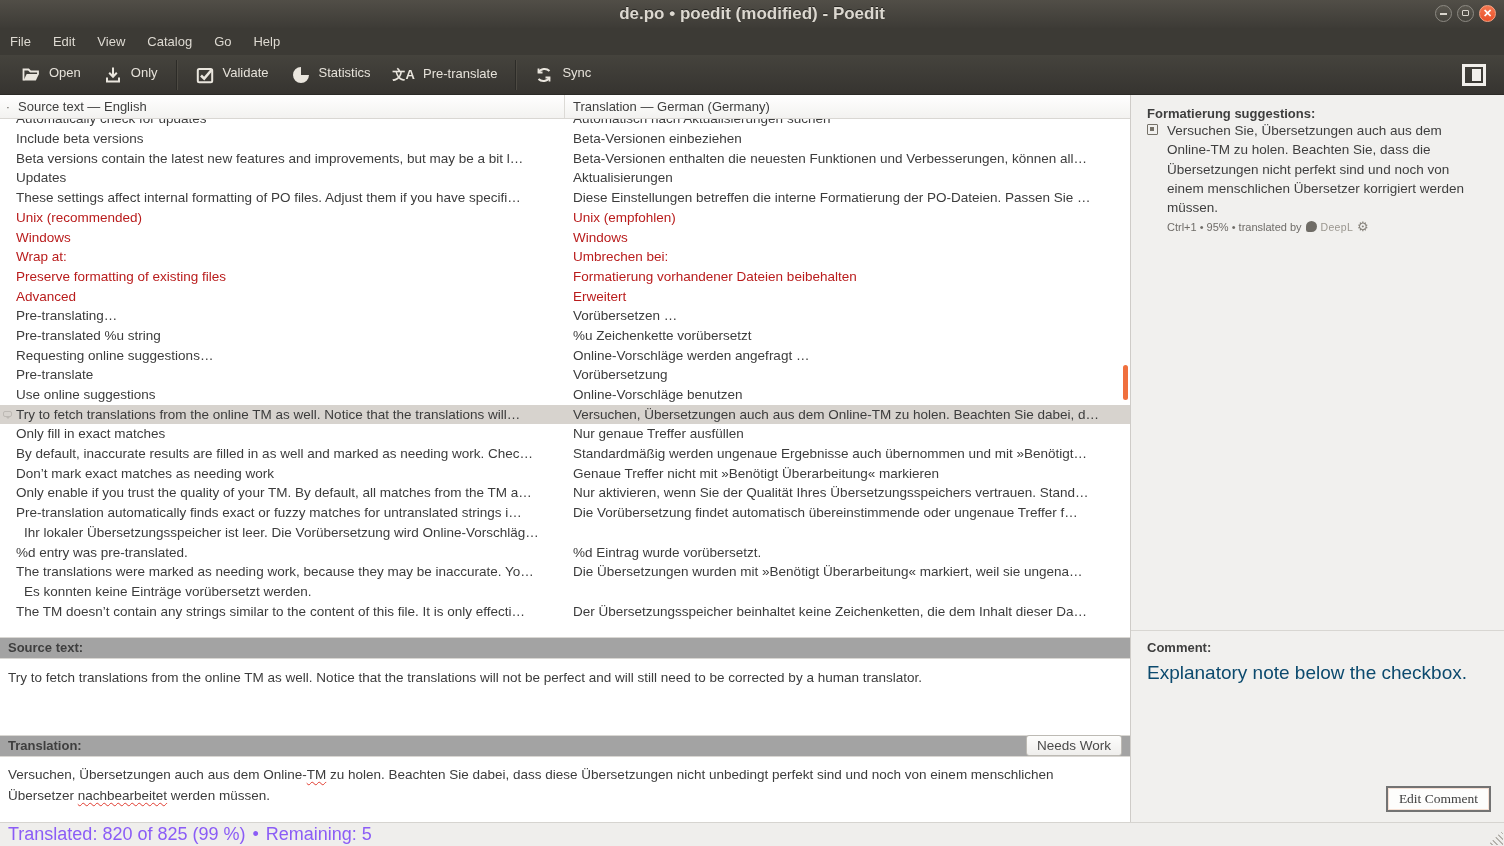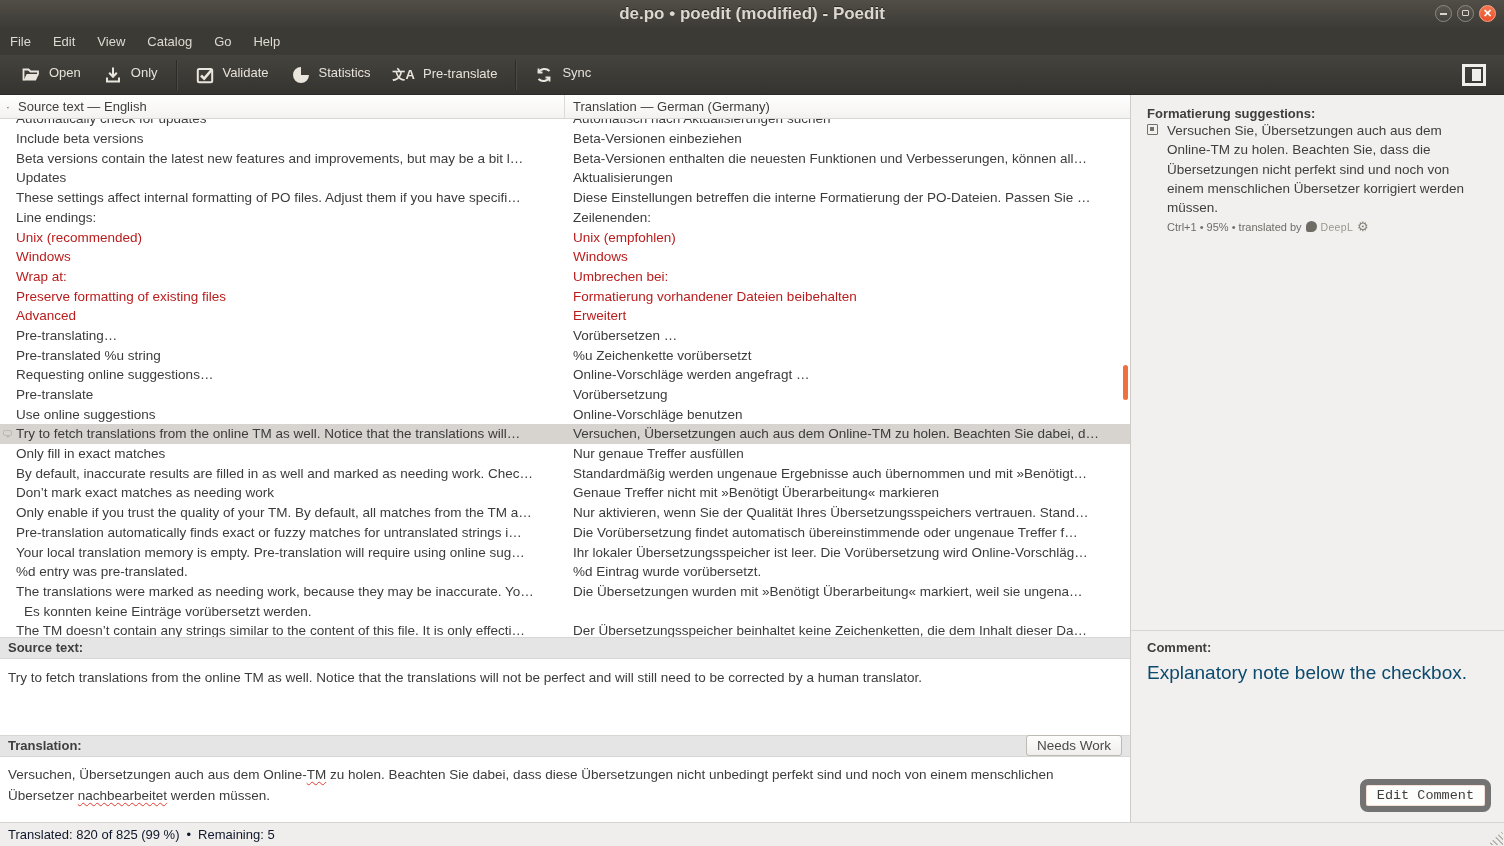--- a/index.html
+++ b/index.html
@@ -60,21 +60,21 @@
   .row.fuzzy { color:#b91c1c; }
   .row.selected { background:#d7d3ce; }
   .bubble { position:absolute; left:3px; top:6px; width:9px; height:6px; border:1px solid #bdb9b4;
             border-radius:2px; }
   .bubble:after { content:""; position:absolute; left:1px; bottom:-3px; width:0; height:0;
                   border-left:3px solid transparent; border-right:3px solid transparent;
                   border-top:3px solid #bdb9b4; }
   .scroll-thumb { position:absolute; right:2px; top:270px; width:5px; height:35px; border-radius:3px;
                   background:#f0703e; }
 
-  .panel-label { height:22px; flex:0 0 auto; background:#e5e5e5; border-top:1px solid #d9d7d3;
+  .panel-label { height:22px; flex:0 0 auto; background:#a3a3a3; border-top:1px solid #d9d7d3;
                  border-bottom:1px solid #d9d7d3; font-size:13px; font-weight:bold; color:#3e3e3e;
                  line-height:20px; padding:0 8px; display:flex; align-items:center;
                  justify-content:space-between; }
   .source-body { height:76px; flex:0 0 auto; background:#fff; padding:10px 8px 0; font-size:13.5px;
                  color:#3c3c3c; line-height:1.4; }
   .translation-body { flex:1; background:#fff; padding:8px 8px 0; font-size:13.5px; color:#3c3c3c;
                       line-height:1.55; }
   .misspelled { text-decoration:underline wavy #e03b2f; text-decoration-thickness:1px;
                 text-underline-offset:2px; text-decoration-skip-ink:none; }
   .btn { background:linear-gradient(#fdfdfc,#efeeec); border:1px solid #bdbab4; border-radius:3px;
@@ -94,26 +94,26 @@
   .sugg-meta { display:flex; align-items:center; gap:4px; margin-top:3px; font-size:11px; color:#6f6c68; }
   .deepl-logo { width:11px; height:11px; border-radius:50% 50% 50% 20%; background:#6f6c66;
                 display:inline-block; }
   .deepl-text { color:#9a968f; font-size:10.5px; letter-spacing:.3px; }
   .gear { color:#87837c; font-size:13px; line-height:1; cursor:default; }
 
   .comment-section { flex:1; padding:9px 14px 0 16px; position:relative; }
   .comment-title { font-size:13px; font-weight:bold; color:#3e3e3e; margin-bottom:7px; }
   .comment-text { font-size:19px; color:#0c4a6e; }
   .edit-comment { position:absolute; right:13px; bottom:10px; background:#fdfdfc;
-                  border:6px solid #737373; border-radius:8px; box-shadow:0 0 0 1px #f6e0d4 inset;
-                  font-size:13.5px; color:#3e3e3e; padding:3px 11px; font-family:Liberation Mono, monospace; cursor:default; }
+                  border:2px solid #737373; border-radius:0; box-shadow:0 0 0 1px #f6e0d4 inset;
+                  font-size:13.5px; color:#3e3e3e; padding:3px 11px; font-family:Liberation Serif, serif; cursor:default; }
 
   
   .statusbar { height:24px; flex:0 0 auto; background:#efeeec; border-top:1px solid #d6d4d0;
-               display:flex; align-items:center; gap:7px; padding:0 8px; font-size:13px; color:#0f172a;
+               display:flex; align-items:center; gap:7px; padding:0 8px; font-size:18px; color:#8b5cf6;
                position:relative; }
   .resize-grip { position:absolute; right:1px; bottom:1px; width:15px; height:15px;
                  background:repeating-linear-gradient(45deg, transparent 0 2.5px, #b5b2ac 2.5px 3.8px);
                  clip-path:polygon(100% 0, 100% 100%, 0 100%); }
 </style>
 </head>
 <body>
 
 <div class="window">
 
@@ -228,25 +228,20 @@
               <div class="row">
                 <span class="marker"></span>
                 <span class="cell-src">Updates</span>
                 <span class="cell-tr">Aktualisierungen</span>
               </div>
               <div class="row">
                 <span class="marker"></span>
                 <span class="cell-src">These settings affect internal formatting of PO files. Adjust them if you have specifi…</span>
                 <span class="cell-tr">Diese Einstellungen betreffen die interne Formatierung der PO-Dateien. Passen Sie …</span>
               </div>
-              <div class="row">
-                <span class="marker"></span>
-                <span class="cell-src">Line endings:</span>
-                <span class="cell-tr">Zeilenenden:</span>
-              </div>
               <div class="row fuzzy">
                 <span class="marker"></span>
                 <span class="cell-src">Unix (recommended)</span>
                 <span class="cell-tr">Unix (empfohlen)</span>
               </div>
               <div class="row fuzzy">
                 <span class="marker"></span>
                 <span class="cell-src">Windows</span>
                 <span class="cell-tr">Windows</span>
               </div>
@@ -317,21 +312,20 @@
                 <span class="cell-src">Only enable if you trust the quality of your TM. By default, all matches from the TM a…</span>
                 <span class="cell-tr">Nur aktivieren, wenn Sie der Qualität Ihres Übersetzungsspeichers vertrauen. Stand…</span>
               </div>
               <div class="row">
                 <span class="marker"></span>
                 <span class="cell-src">Pre-translation automatically finds exact or fuzzy matches for untranslated strings i…</span>
                 <span class="cell-tr">Die Vorübersetzung findet automatisch übereinstimmende oder ungenaue Treffer f…</span>
               </div>
               <div class="row">
                 <span class="marker"></span>
-                <span class="cell-src">Your local translation memory is empty. Pre-translation will require using online sug…</span>
                 <span class="cell-tr">Ihr lokaler Übersetzungsspeicher ist leer. Die Vorübersetzung wird Online-Vorschläg…</span>
               </div>
               <div class="row">
                 <span class="marker"></span>
                 <span class="cell-src">%d entry was pre-translated.</span>
                 <span class="cell-tr">%d Eintrag wurde vorübersetzt.</span>
               </div>
               <div class="row">
                 <span class="marker"></span>
                 <span class="cell-src">The translations were marked as needing work, because they may be inaccurate. Yo…</span>

